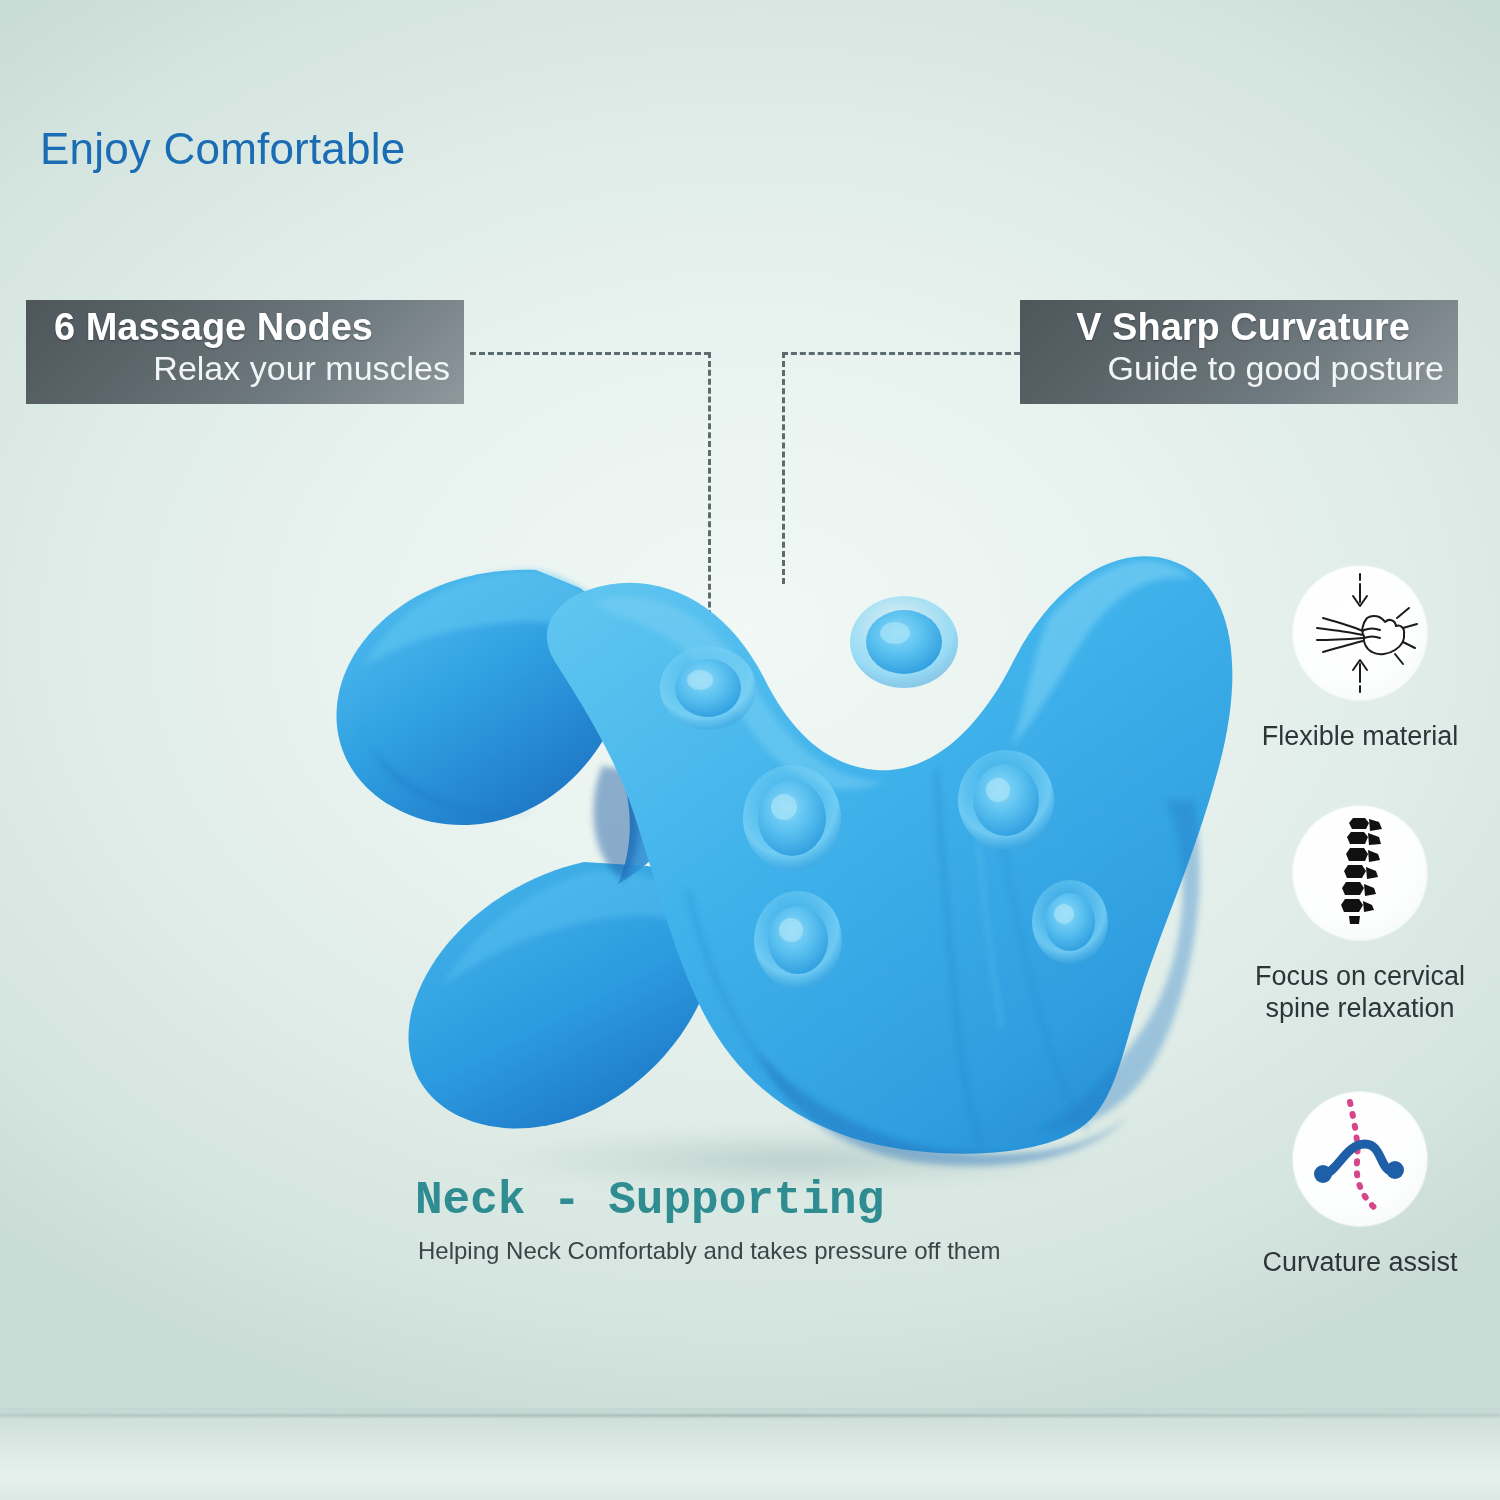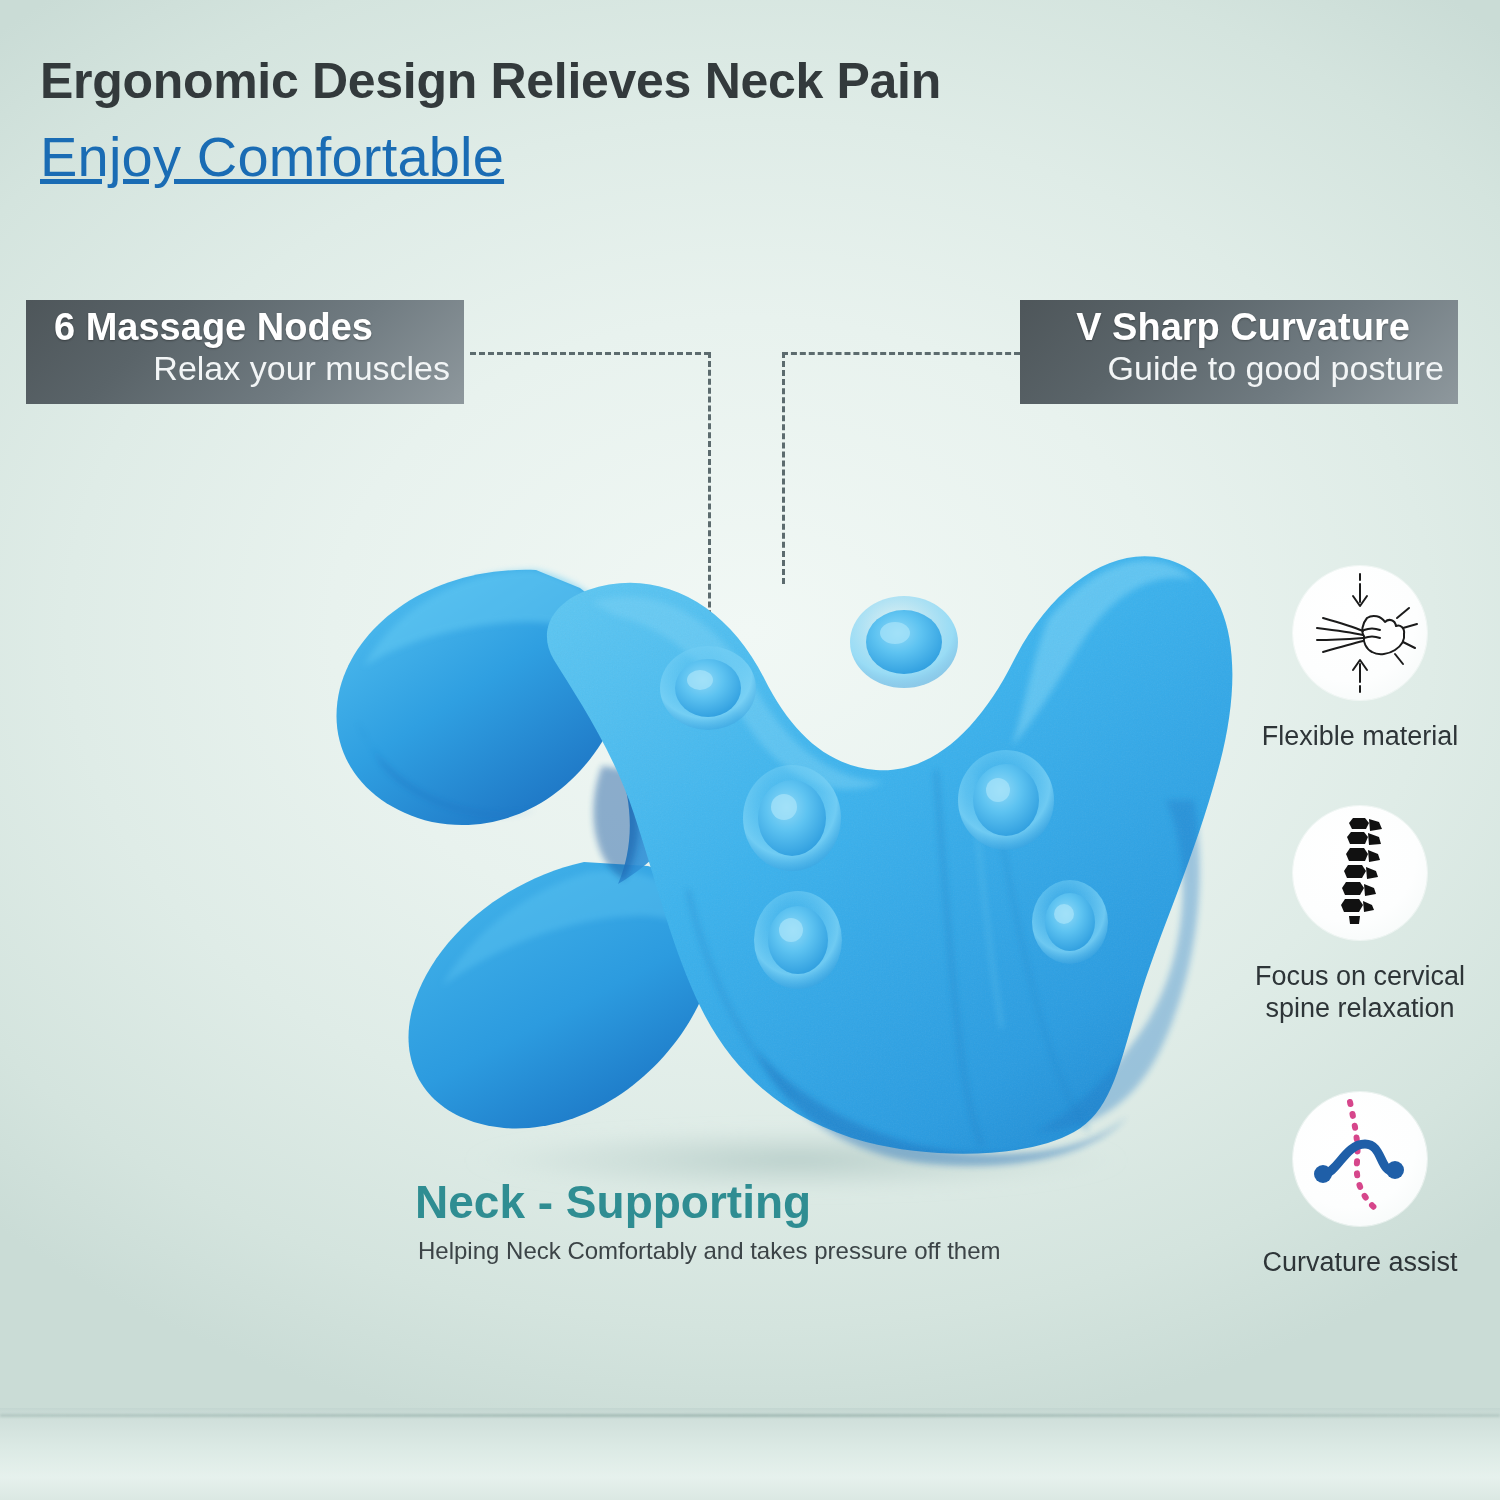--- a/index.html
+++ b/index.html
@@ -26,23 +26,22 @@
   }
 
   
   .title{
     position:absolute;left:40px;top:52px;
     font-size:50px;font-weight:bold;color:#333a3c;letter-spacing:-.3px;
     white-space:nowrap;
   }
   .subtitle{
     position:absolute;left:40px;top:124px;
-    font-size:56px;font-weight:normal;color:#1a6cb4;letter-spacing:.2px;
+    font-size:44px;font-weight:normal;color:#1a6cb4;letter-spacing:.2px;
     white-space:nowrap;
-    text-decoration:underline;
   }
 
   
   .callout{
     position:absolute;
     background:linear-gradient(135deg,#4e565a 0%,#5a6469 30%,#707b81 65%,#8e989d 100%);
     padding:8px 14px 28px 14px;
     box-sizing:border-box;
   }
   .callout .c-title{
@@ -71,21 +70,21 @@
 
   
   #product{
     position:absolute;left:236px;top:470px;width:1010px;height:720px;
   }
   #product svg{display:block;width:100%;height:100%;overflow:visible;}
 
   
   .neck-head{
     position:absolute;left:415px;top:1175px;
-    font-size:46px;font-weight:bold;color:#2f8d92;white-space:nowrap;
+    font-size:46px;font-weight:bold;color:#2f8d92;white-space:nowrap;font-family:Liberation Mono, monospace;
   }
   .neck-sub{
     position:absolute;left:418px;top:1236px;width:700px;
     font-size:24px;font-weight:normal;color:#3c4447;line-height:1.22;
   }
 
   
   .feature{
     position:absolute;left:1246px;width:228px;text-align:center;
   }
@@ -104,21 +103,20 @@
   #feature-2{top:1092px;}
 </style>
 </head>
 <body>
 
 <div id="page">
 
   <div class="floor"></div>
   <div class="floor-line"></div>
 
-  <div class="title">Ergonomic Design Relieves Neck Pain</div>
   <div class="subtitle">Enjoy Comfortable</div>
 
   <div class="leader">
     <div class="dash-h" style="left:470px;top:352px;width:240px;"></div>
     <div class="dash-v" style="left:708px;top:352px;height:300px;"></div>
   </div>
   <div class="leader">
     <div class="dash-h" style="left:782px;top:352px;width:238px;"></div>
     <div class="dash-v" style="left:782px;top:352px;height:232px;"></div>
   </div>

